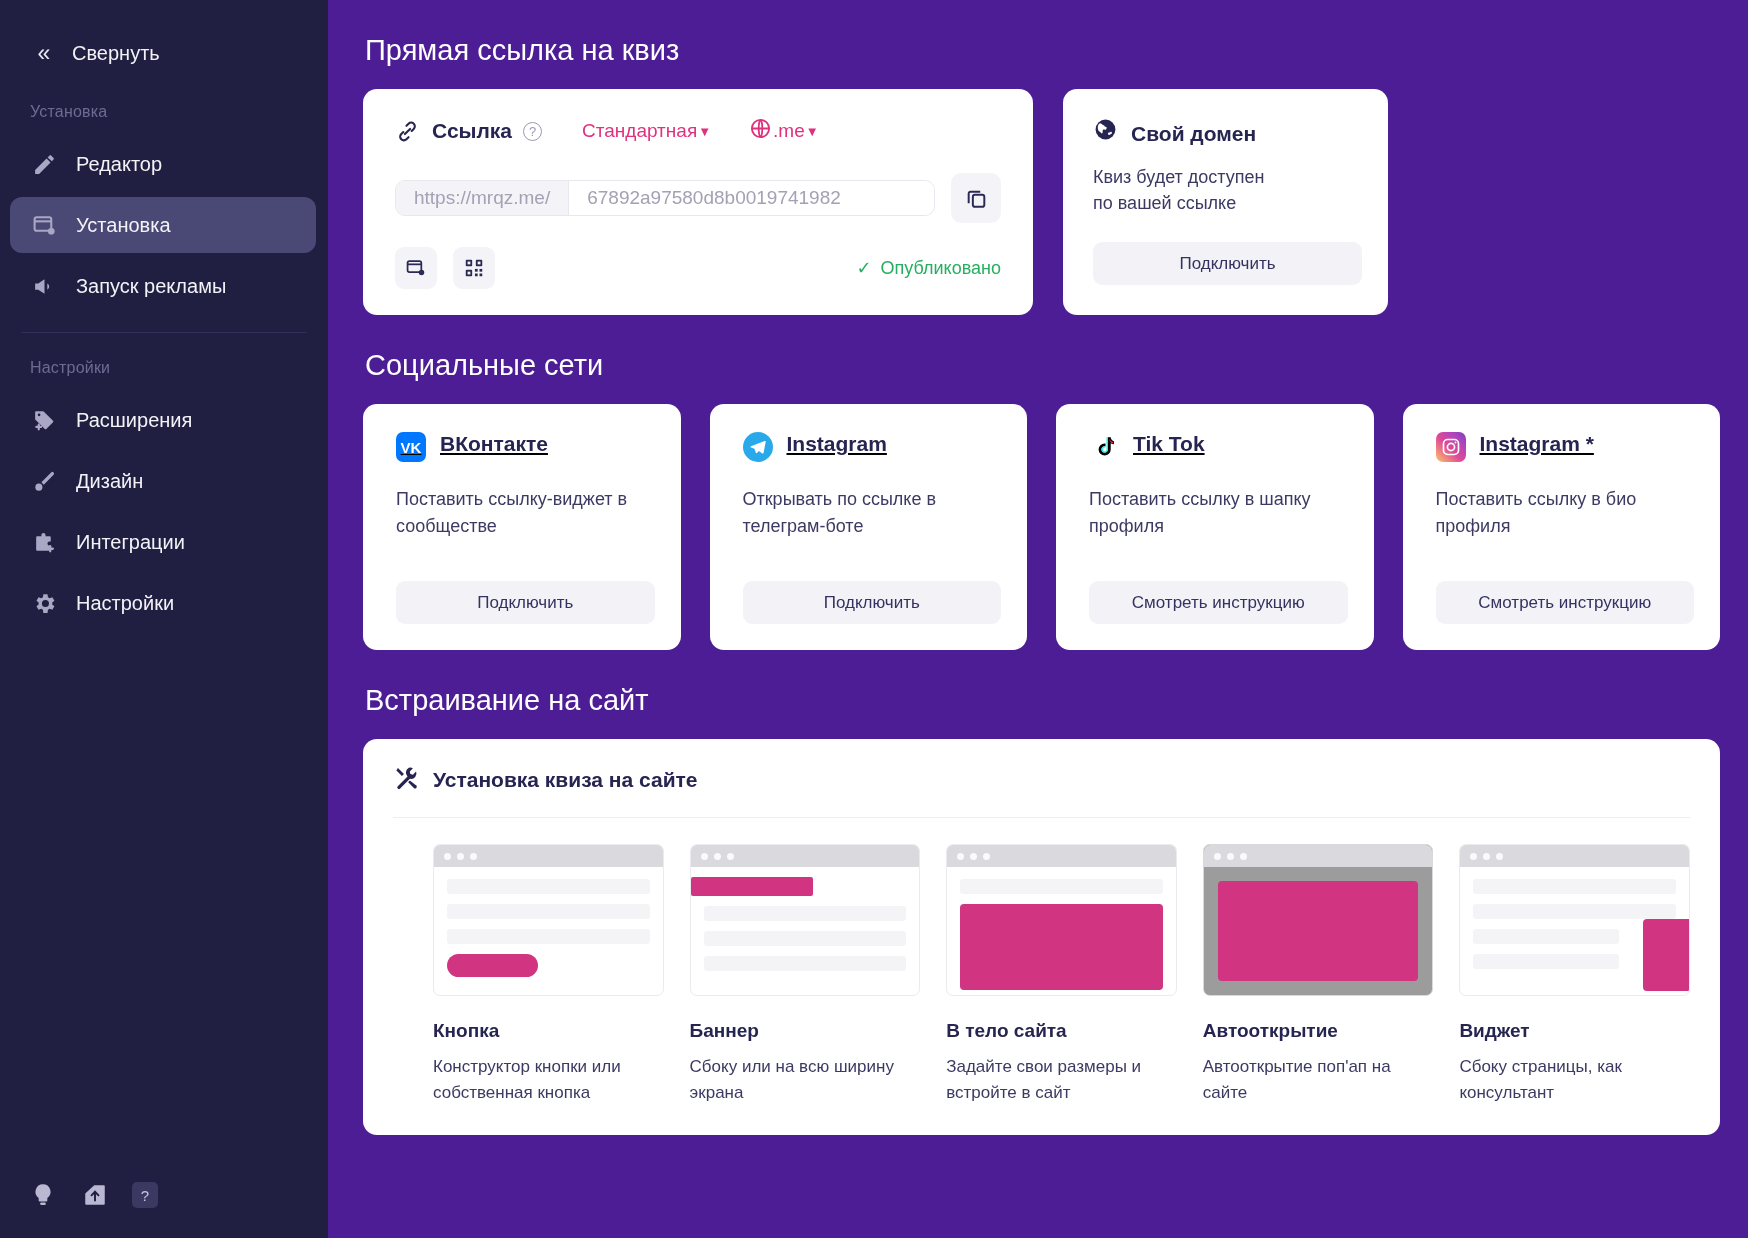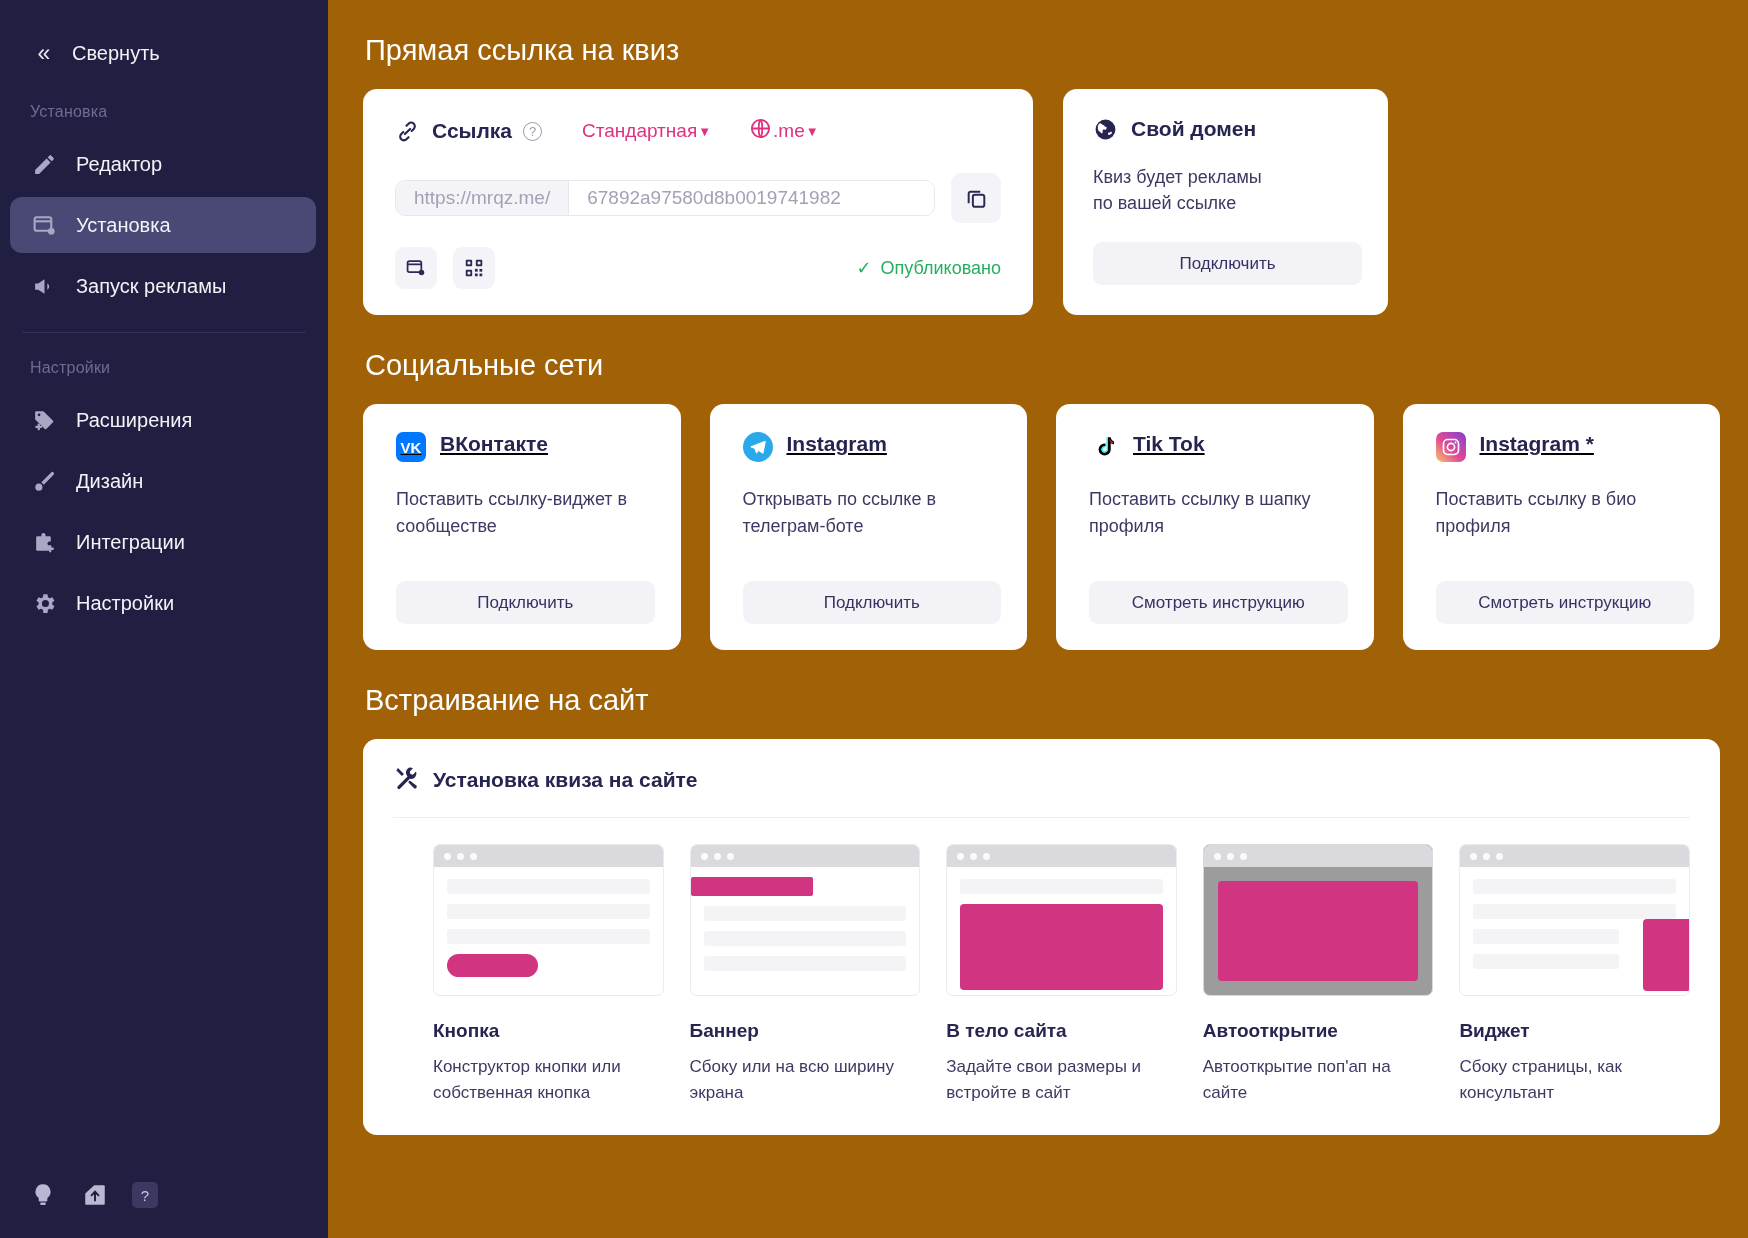--- a/index.html
+++ b/index.html
@@ -55,21 +55,21 @@
   }
   .sb-btn { width: 30px; height: 30px; display: flex; align-items: center; justify-content: center; color: #b9b7d2; cursor: pointer; }
   .sb-help {
     width: 26px; height: 26px; border-radius: 5px;
     background: #3b3962; color: #c8c6de;
     font-size: 15px; display: flex; align-items: center; justify-content: center;
   }
 
   
   .main {
-    flex: 1; background: #a16207;
+    flex: 1; background: #4c1d95;
     padding: 28px 28px 0 35px;
     overflow: hidden;
   }
   .h-section {
     color: #ffffff; font-size: 29px; font-weight: 400;
     margin: 6px 0 22px 2px;
   }
   .row { display: flex; gap: 30px; }
 
   .card {
@@ -124,21 +124,21 @@
     display: flex; align-items: center; justify-content: center;
     margin-right: 16px; cursor: pointer; color: #2b2a55;
   }
   .published {
     margin-left: auto; color: #27ae60; font-size: 18px;
     display: flex; align-items: center; gap: 9px;
   }
 
   
   .domain-card { flex: 0 0 325px; padding: 28px 26px 26px 30px; }
-  .domain-head { display: flex; align-items: flex-start; gap: 13px; }
+  .domain-head { display: flex; align-items: flex-end; gap: 13px; }
   .domain-title { color: #262450; font-size: 21px; font-weight: 700; }
   .domain-text { color: #3c3a63; font-size: 18px; line-height: 1.45; margin-top: 18px; }
   .btn-grey {
     background: #f3f3f7; color: #343261;
     border: none; border-radius: 9px;
     height: 43px; width: 100%;
     font-size: 17px; cursor: pointer;
     font-family: "Liberation Sans", sans-serif;
     margin-top: 26px;
   }
@@ -374,21 +374,21 @@
         <div class="domain-head">
           <span>
             <svg width="25" height="25" viewBox="0 0 24 24" fill="#262450">
                 <circle cx="12" cy="12" r="9.5"></circle>
                 <path d="M7 6c1.5.3 2 1.8 3.3 1.8 1 0 .5 1.6 1.8 1.6s1.4 1.7.4 2.5c-1 .8-2.3-.4-3 .6-.7 1 .4 2.3-.7 3.1-1 .8-1.4-1.2-2.6-1.6C5 13.6 4 10 5 8c.5-1 1-2.2 2-2zM16.5 16.8c-.7.8-2.4.2-2.2-1 .2-1.2 1.6-.6 2.4-1.4.8-.8 1.7.1 1.4 1.1-.3 1-1 .6-1.6 1.3z" fill="#fff"></path>
               </svg>
           </span>
           <span class="domain-title">Свой домен</span>
         </div>
         <div class="domain-text">
-          <div>Квиз будет рекламы</div>
+          <div>Квиз будет доступен</div>
           <div>по вашей ссылке</div>
         </div>
         <button class="btn-grey">Подключить</button>
       </section>
     </div>
 
     <h1 class="h-section" style="margin-top:34px">Социальные сети</h1>
 
     <div class="social-row">
 

